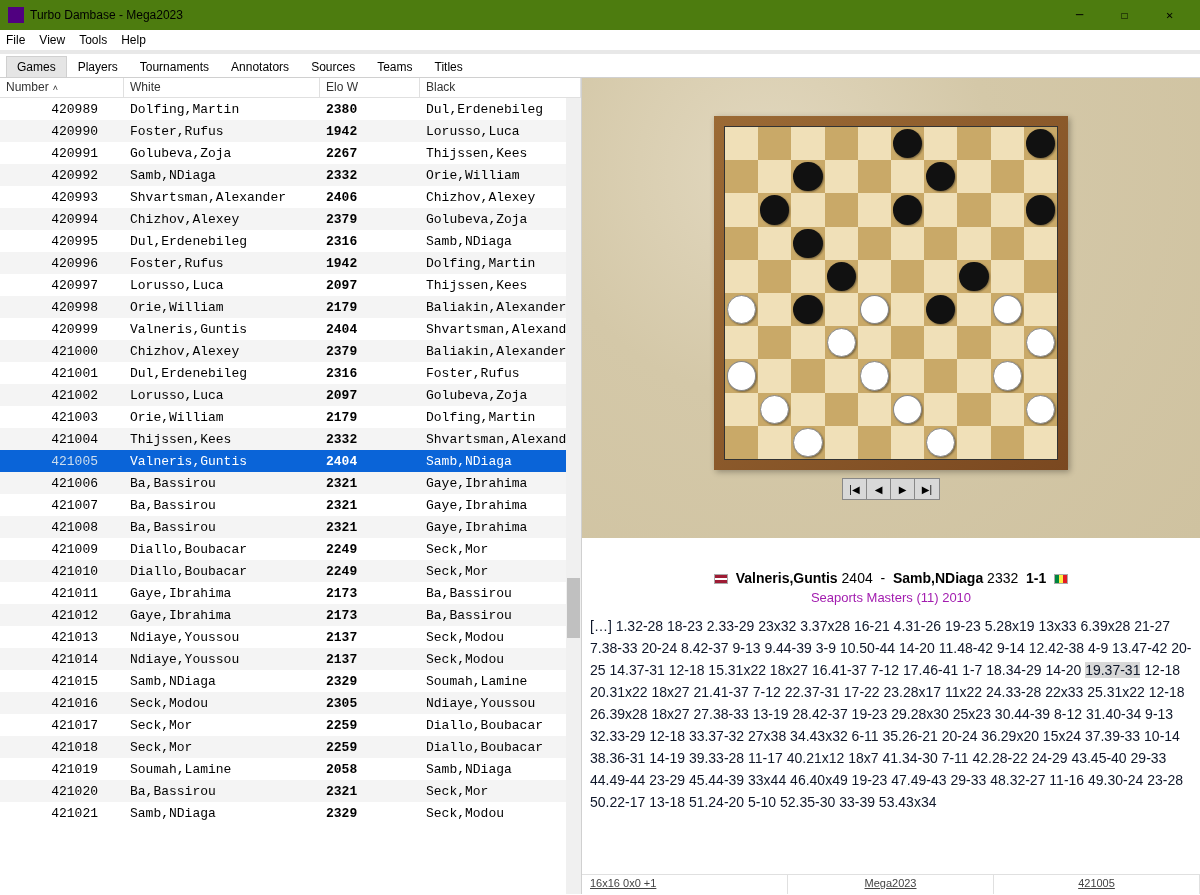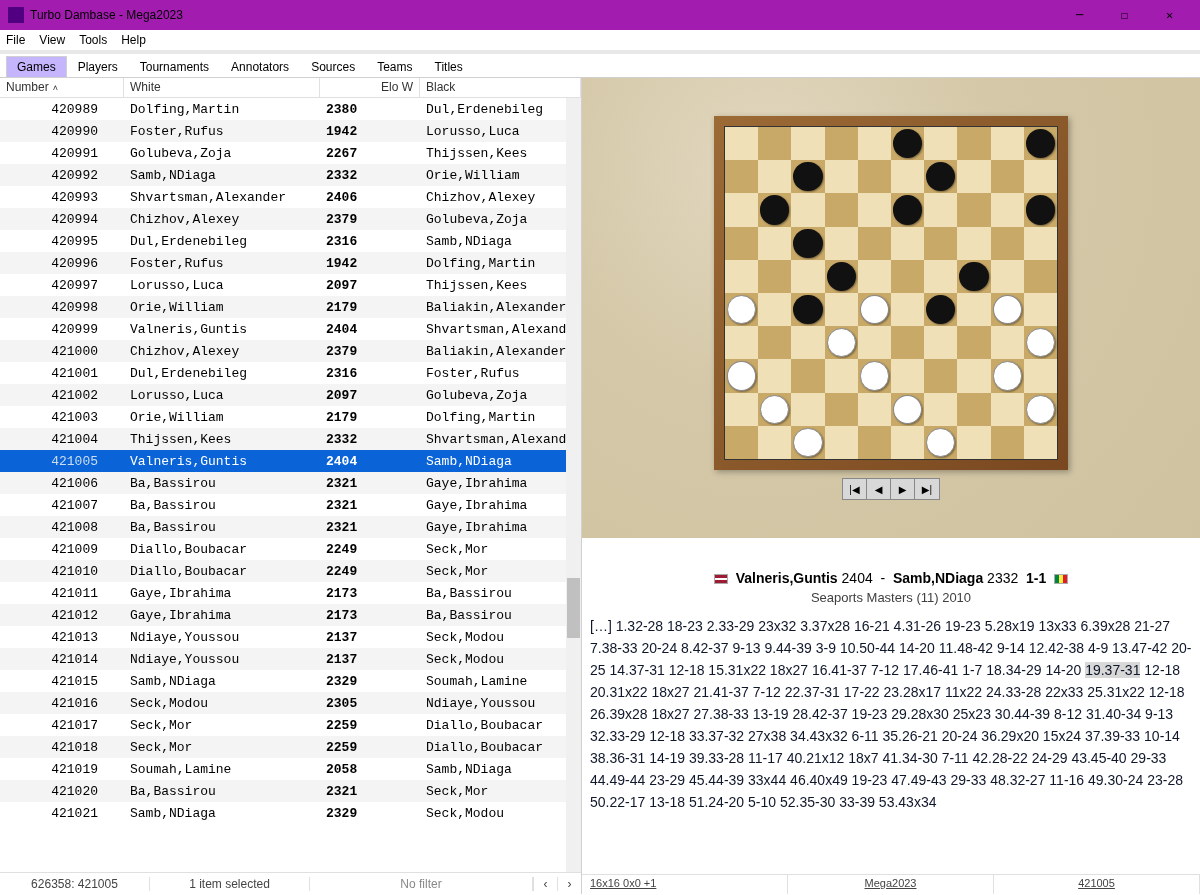--- a/index.html
+++ b/index.html
@@ -1,34 +1,34 @@
 <!DOCTYPE html>
 <html><head>
 <meta charset="utf-8">
 <style>
   * { box-sizing: border-box; margin: 0; padding: 0; }
   body { font-family: "Segoe UI", Tahoma, sans-serif; font-size: 12px; background: #fff; overflow: hidden; width: 1200px; height: 895px; }
-  .titlebar { height: 30px; background: #a21caf; display: flex; align-items: center; padding: 3px 8px; }
+  .titlebar { height: 30px; background: #4d7c0f; display: flex; align-items: center; padding: 3px 8px; }
   .titlebar .icon { width: 16px; height: 16px; background: #500080; margin-right: 6px; display:inline-block;}
   .titlebar .title { font-size: 12px; color: #000; }
   .titlebar .winbtns { margin-left: auto; display: flex; }
   .titlebar .winbtns .btn { width: 45px; height: 30px; display:flex; align-items:center; justify-content:center; font-family: monospace;}
   .menubar { height: 20px; padding: 0 6px; display:flex; align-items:center; gap: 14px; font-size: 12px; color: #000; }
   .divider { height: 4px; background: #e8e8e8; }
   .tabs { height: 24px; display:flex; align-items:flex-end; padding-left: 6px; border-bottom: 1px solid #d0d0d0; }
   .tab { padding: 3px 10px; border: 1px solid transparent; border-bottom:none; font-size: 12px; cursor:pointer;}
-  .tab.active { background: #c4b5fd; border-color: #d0d0d0; }
+  .tab.active { background: #e5e5e5; border-color: #d0d0d0; }
   .main { display: flex; height: 816px; }
   .left { width: 582px; border-right: 1px solid #d0d0d0; display:flex; flex-direction:column; }
   .right { flex: 1; display:flex; flex-direction:column; }
   .grid-head { height: 20px; display:flex; background:#fff; border-bottom:1px solid #e0e0e0;}
   .grid-head .col { padding: 2px 6px; border-right:1px solid #e0e0e0; font-size:12px; color:#333;}
   .col-num { width:124px; text-align:left; padding-left:30px;}
   .col-white { width:196px; }
-  .col-elo { width:100px;text-align:right; }
+  .col-elo { width:100px; }
   .col-black { flex:1; }
   .grid-body { flex:1; overflow:hidden; position:relative;}
   .grid-row { height:22px; display:flex; align-items:center; font-family: "Consolas","Courier New", monospace; font-size:13px;}
   .grid-row.even { background:#f4f4f4; }
   .grid-row.sel { background:#0a64d8; color:#fff; }
   .grid-row .c { padding: 0 6px; overflow:hidden; white-space:nowrap;}
   .grid-row .c-num { width:124px; text-align:right; padding-right:26px; color:#000000;}
   .grid-row.sel .c-num { color:#cde;}
   .grid-row .c-white { width:196px; }
   .grid-row .c-elo { width:100px;font-weight:bold; }
@@ -56,21 +56,21 @@
   .nav-controls { margin-top:8px; display:flex; gap:0; border:1px solid #888;}
   .nav-controls .nbtn { width:24px; height:20px; background:#d8d8d8; display:flex; align-items:center; justify-content:center; border-right:1px solid #888; font-size:10px;}
   .nav-controls .nbtn:last-child{border-right:none;}
 
   .game-header { padding:8px 12px 4px; text-align:center; }
   .game-header .players { font-size:14px; margin-bottom:4px;margin-top:24px;}
   .game-header .players b { font-weight:600;}
   .game-header .flag { display:inline-block; width:14px; height:10px; vertical-align:middle; margin:0 4px;}
   .flag.lv { background:linear-gradient(to bottom,#9e1b34 40%,#fff 40%,#fff 60%,#9e1b34 60%); border:1px solid #aaa;}
   .flag.sn { background:linear-gradient(to right,#00853f 33%,#fdef42 33%,#fdef42 66%,#e31b23 66%); border:1px solid #aaa;}
-  .game-header .event { font-size:13px; color:#404040;}
+  .game-header .event { font-size:13px; color:#a21caf;}
   .notation { flex:1; padding:6px 8px; font-size:14px; line-height:22px; color:#0f172a; overflow:hidden;}
   .notation .mv { display:inline; }
   .notation .hl { background:#d8d8d8; }
   .bottom-status { height:20px; border-top:1px solid #e0e0e0; display:flex; font-size:11px; color:#444;}
   .bottom-status .bcell { flex:1; padding:2px 8px; border-right:1px solid #e0e0e0;text-decoration:underline;}
   .sort-arrow { font-size:9px; margin-left:4px;}
 </style>
 </head>
 <body>
 
@@ -306,27 +306,20 @@
           <div class="c c-elo">2321</div>
           <div class="c c-black">Seck,Mor</div>
         </div>
         <div class="grid-row">
           <div class="c c-num">421021</div>
           <div class="c c-white">Samb,NDiaga</div>
           <div class="c c-elo">2329</div>
           <div class="c c-black">Seck,Modou</div>
         </div>
       </div>
-    <div class="statusbar">
-      <div class="cell" style="width:150px;text-align:center;">626358: 421005</div>
-      <div class="cell" style="width:160px;text-align:center;">1 item selected</div>
-      <div class="cell" style="flex:1;text-align:center;color:#888;">No filter</div>
-      <div class="navbtn">‹</div>
-      <div class="navbtn">›</div>
-    </div>
   </div>
 
   <div class="right">
     <div class="board-area">
       <div class="board-frame">
         <div class="board" id="board">
             <div class="sq light"></div>
             <div class="sq dark"></div>
             <div class="sq light"></div>
             <div class="sq dark"></div>

